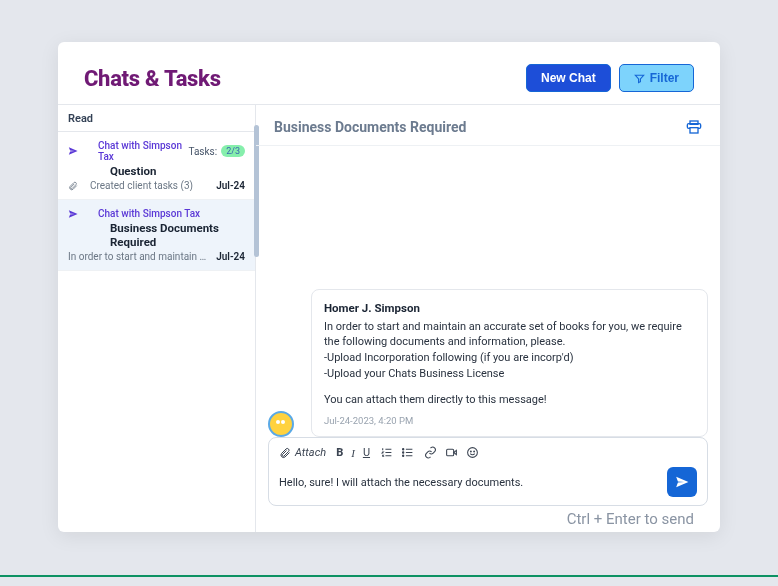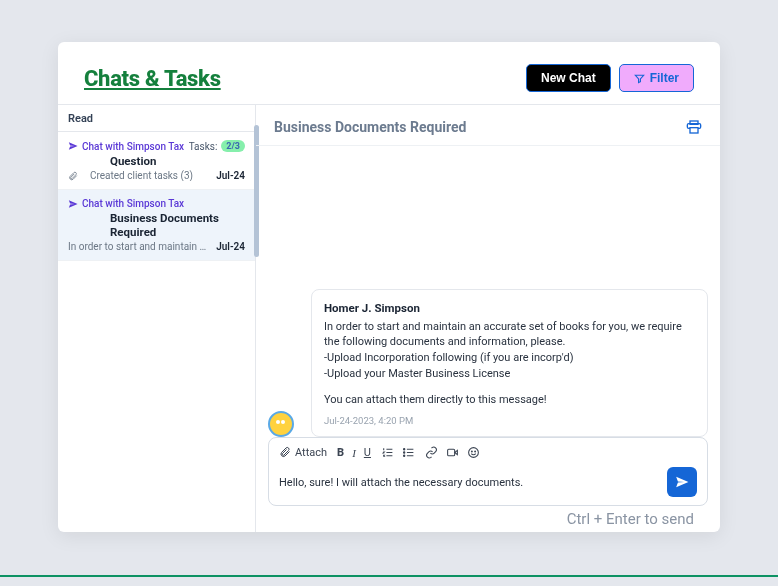--- a/index.html
+++ b/index.html
@@ -25,44 +25,43 @@
   }
   .header {
     display: flex;
     align-items: center;
     justify-content: space-between;
     padding: 22px 26px 12px 26px;
   }
   .title {
     font-size: 22px;
     font-weight: 800;
-    color: #15803d;
+    color: #701a75;
     letter-spacing: -0.3px;
-    text-decoration: underline;
   }
   .header-buttons { display: flex; gap: 8px; }
   .btn {
     border-radius: 5px;
     font-size: 12px;
     font-weight: 600;
     padding: 7px 14px;
     display: inline-flex;
     align-items: center;
     gap: 5px;
     cursor: pointer;
     border: 1px solid transparent;
     line-height: 1;
   }
   .btn-primary {
-    background: #000000;
+    background: #1d4ed8;
     color: #fff;
     border-color: #1566d6;
   }
   .btn-outline {
-    background: #f0abfc;
+    background: #7dd3fc;
     color: #1566d6;
     border-color: #1566d6;
   }
   .body {
     display: flex;
     flex: 1;
     min-height: 0;
     border-top: 1px solid #e4e7ec;
   }
   .sidebar {
@@ -92,37 +91,37 @@
     display: flex;
     align-items: center;
     justify-content: space-between;
     font-size: 10px;
     color: #5a38d6;
     gap: 4px;
   }
   .chat-row1 .firm {
     display: flex;
     align-items: center;
-    gap: 4px;
+    gap: 20px;
     font-weight: 500;
   }
   .tasks-badge {
     display: inline-flex;
     align-items: center;
     gap: 4px;
     color: #475569;
     font-size: 10px;
   }
   .pill {
     background: #86efac;
     color: #3b66b0;
     border-radius: 8px;
     padding: 1px 5px;
     font-size: 9px;
-    font-weight: 700;
+    font-weight: 400;
   }
   .chat-subject {
     font-size: 11.5px;
     font-weight: 700;
     color: #1a2433;
     margin-top: 2px;
     margin-left: 42px;
   }
   .chat-row3 {
     display: flex;
@@ -249,23 +248,24 @@
   .toolbar {
     display: flex;
     align-items: center;
     gap: 10px;
     font-size: 11px;
     color: #3c4553;
     margin-bottom: 8px;
   }
   .toolbar .attach {
     display: inline-flex;
-    align-items: flex-start;
+    align-items: flex-end;
     gap: 4px;
     cursor: pointer;
+    font-style: italic;
   }
   .toolbar .grp {
     display: inline-flex;
     gap: 8px;
     align-items: center;
   }
   .tb-btn { cursor: pointer; color:#3c4553; display:inline-flex; }
   .tb-btn.bold { font-weight:800; }
   .tb-btn.italic { font-style: italic; font-family: Georgia, serif; }
   .tb-btn.underline { text-decoration: underline; }
@@ -412,21 +412,21 @@
         </span>
       </div>
 
       <div class="thread-body">
         <div class="message-row">
           <div class="avatar"></div>
           <div class="bubble">
             <div class="sender">Homer J. Simpson</div>
             <div>In order to start and maintain an accurate set of books for you, we require the following documents and information, please.</div>
             <div>-Upload Incorporation following (if you are incorp'd)</div>
-            <div>-Upload your Master Business License</div>
+            <div>-Upload your Chats Business License</div>
             <div style="height:10px"></div>
             <div>You can attach them directly to this message!</div>
             <div class="timestamp">Jul-24-2023, 4:20 PM</div>
           </div>
         </div>
       </div>
 
       <div class="composer-wrap">
         <div class="composer">
           <div class="toolbar">

